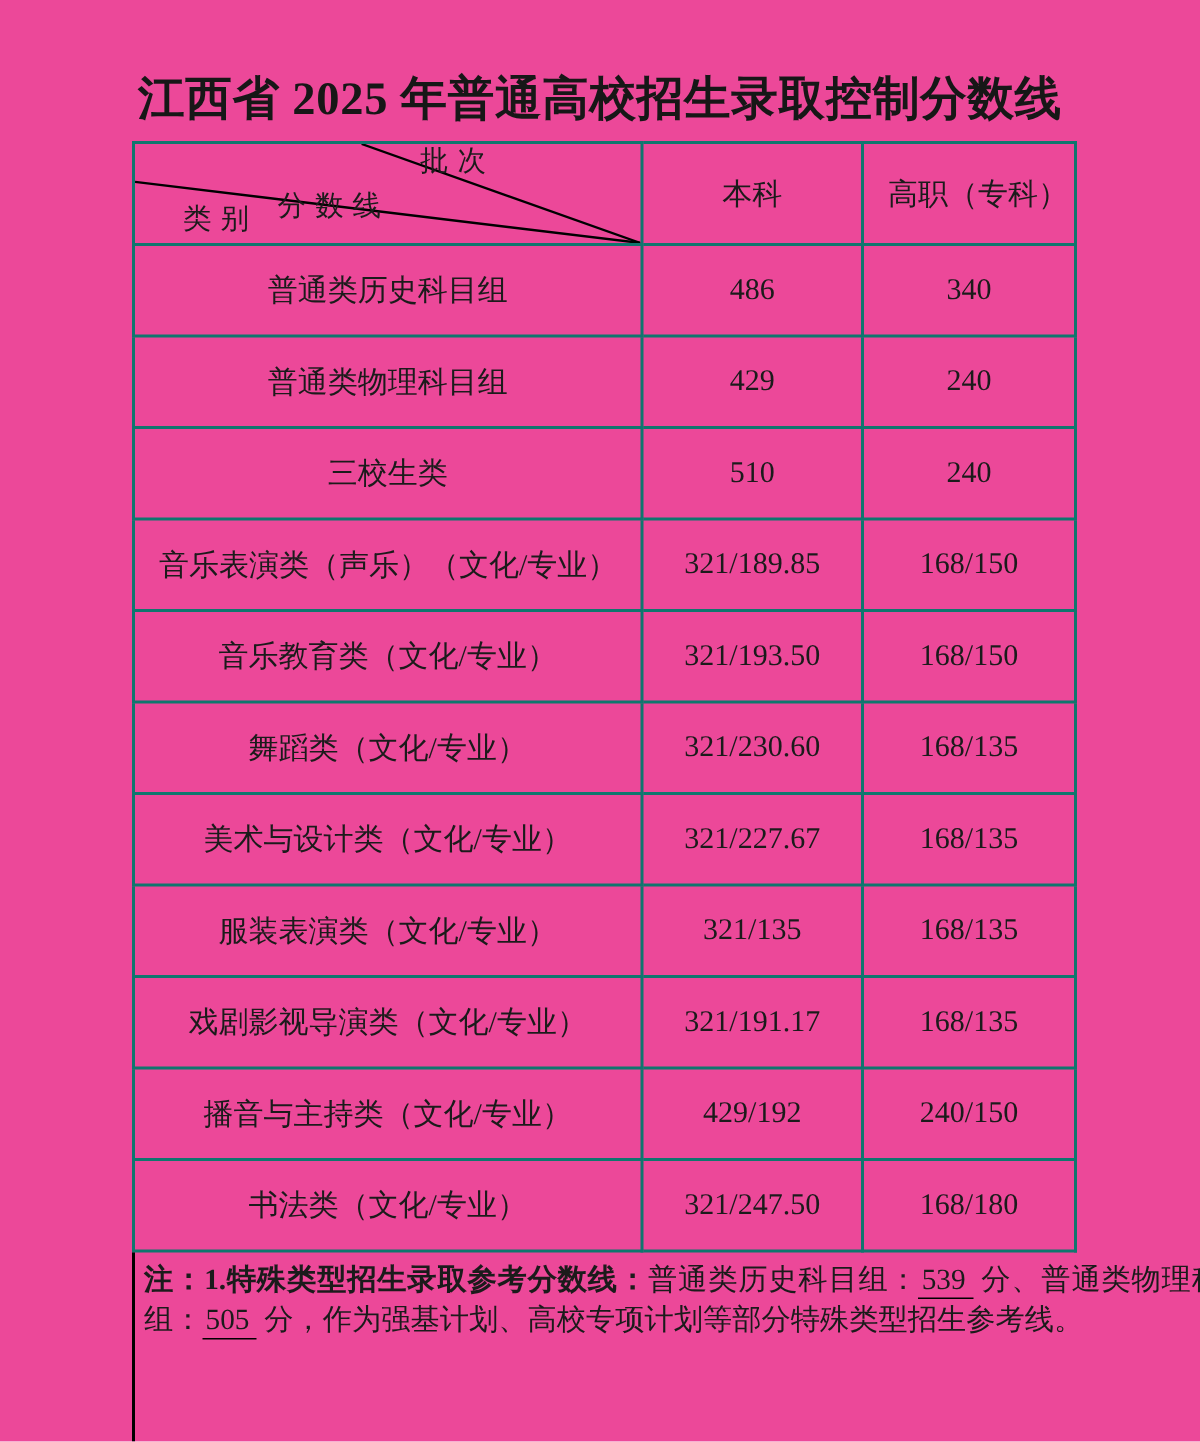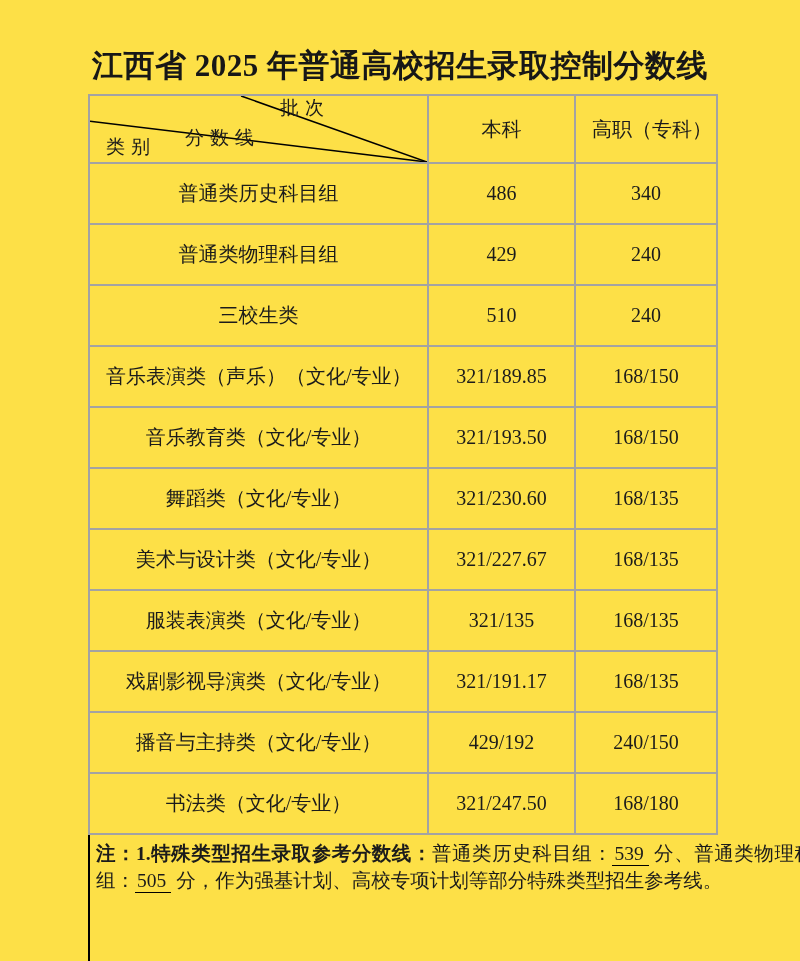--- a/index.html
+++ b/index.html
@@ -9,21 +9,21 @@
     width: 800px;
     height: 961px;
     font-family: "Liberation Serif", "DejaVu Serif", serif;
     color: #1b1b1b;
     -webkit-font-smoothing: antialiased;
   }
   .page {
     position: relative;
     width: 800px;
     height: 961px;
-    background: #fde047;
+    background: #ec4899;
     overflow: hidden;
   }
   .title {
     margin: 0;
     padding-top: 47px;
     text-align: center;
     font-size: 31px;
     line-height: 38px;
     font-weight: 700;
     letter-spacing: 0.5px;
@@ -33,21 +33,21 @@
     border-collapse: collapse;
     table-layout: fixed;
     margin: 9px 0 0 88px;
     width: 628px;
   }
   table.score-table col.c1 { width: 339px; }
   table.score-table col.c2 { width: 147px; }
   table.score-table col.c3 { width: 142px; }
   table.score-table th,
   table.score-table td {
-    border: 2px solid #a3a3a3;
+    border: 2px solid #0f766e;
     text-align: center;
     vertical-align: middle;
     padding: 16px;
     font-size: 20px;
     font-weight: 400;
     color: #1b1b1b;
     overflow: hidden;
     white-space: nowrap;
   }
   table.score-table thead tr { height: 68px; }
@@ -67,21 +67,21 @@
   .corner-cell .lbl {
     position: absolute;
     font-size: 19px;
     line-height: 20px;
     letter-spacing: 6px;
     color: #1b1b1b;
     white-space: nowrap;
   }
   .corner-cell .lbl-batch    { left: 190px; top: 2px;  }
   .corner-cell .lbl-scoreline{ left: 95px;  top: 32px; }
-  .corner-cell .lbl-category { left: 16px;  top: 41px; }
+  .corner-cell .lbl-category { left: 32px;  top: 41px; }
 
   .notes {
     box-sizing: border-box;
     margin-left: 88px;
     width: 756px;
     min-height: 156px;
     border: 2px solid #000000;
     border-top: none;
     padding: 5px 8px 8px 6px;
     font-size: 19.5px;

